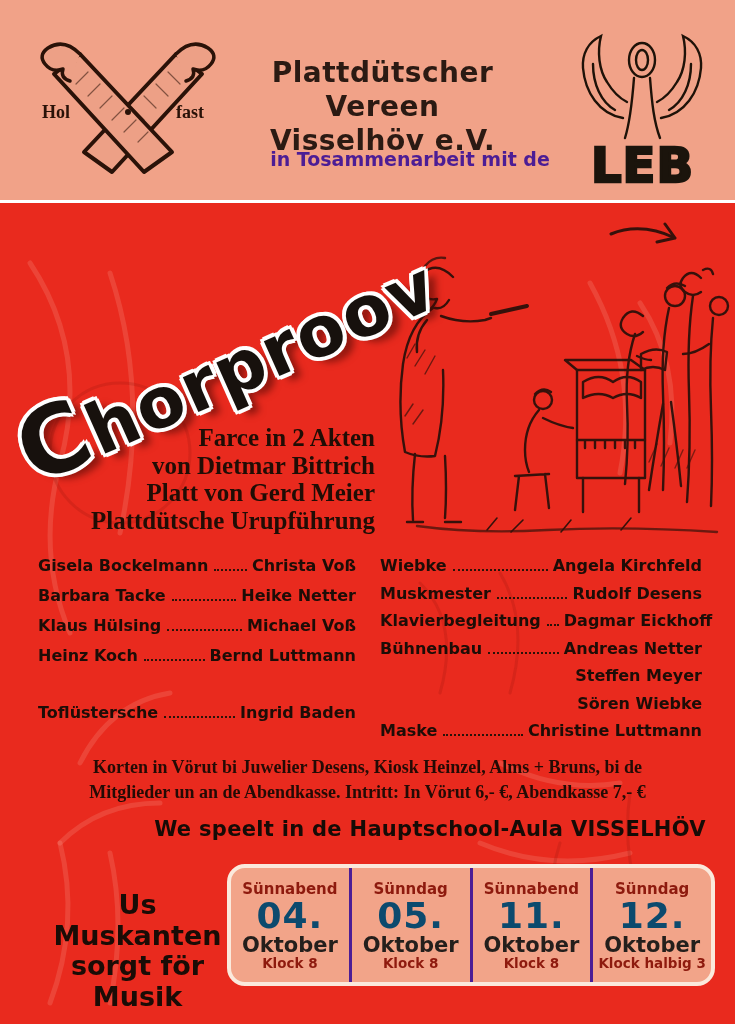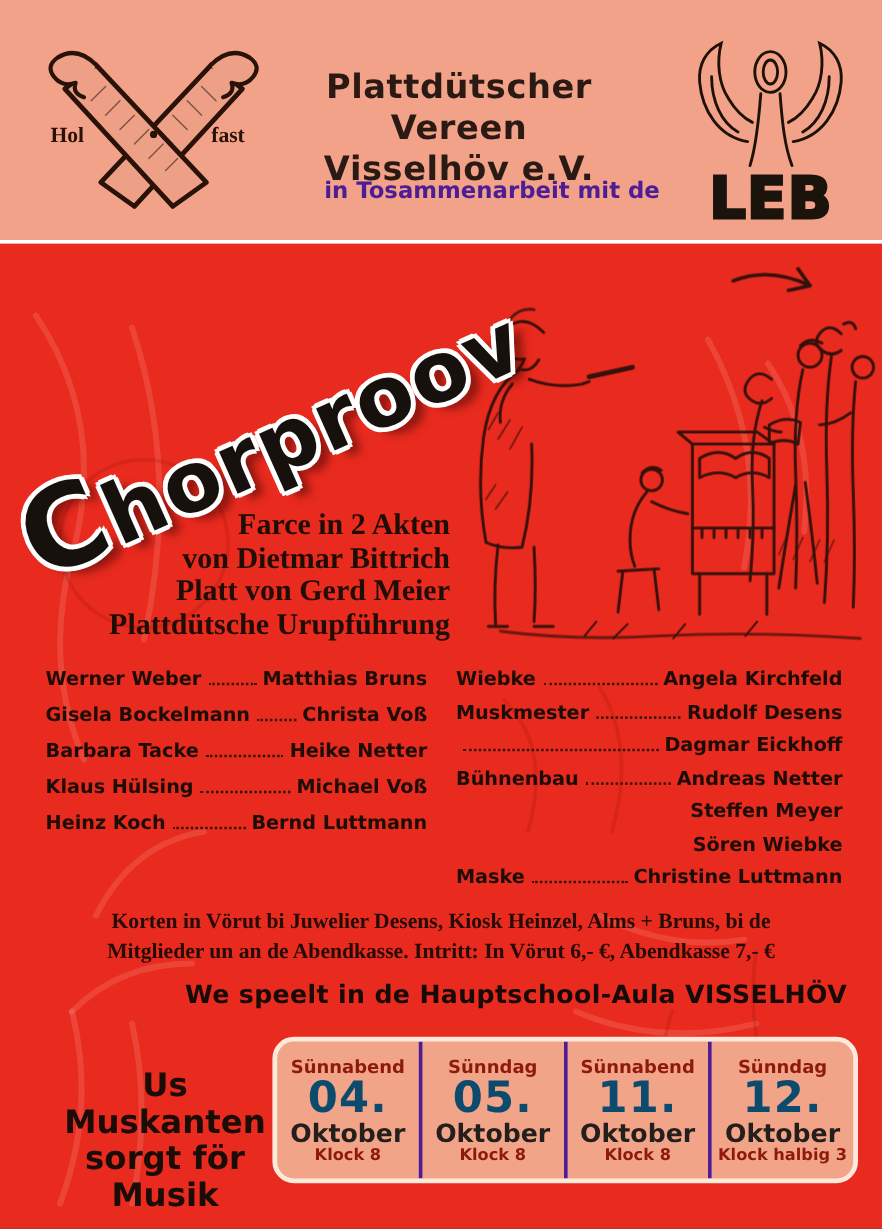--- a/index.html
+++ b/index.html
@@ -205,59 +205,60 @@
 
   <div class="subtitle">
     <div>Farce in 2 Akten</div>
     <div>von Dietmar Bittrich</div>
     <div>Platt von Gerd Meier</div>
     <div>Plattdütsche Urupführung</div>
   </div>
 
   <div class="cast-left">
     <div class="cast-row">
-      <span class="role">Werner Weber</span>
-      <span class="leader"></span>
-      <span class="cname">Matthias Bruns</span>
-    </div>
-    <div class="cast-row">
       <span class="role">Gisela Bockelmann</span>
       <span class="leader"></span>
       <span class="cname">Christa Voß</span>
     </div>
     <div class="cast-row">
       <span class="role">Barbara Tacke</span>
       <span class="leader"></span>
       <span class="cname">Heike Netter</span>
     </div>
     <div class="cast-row">
       <span class="role">Klaus Hülsing</span>
       <span class="leader"></span>
       <span class="cname">Michael Voß</span>
     </div>
     <div class="cast-row">
       <span class="role">Heinz Koch</span>
       <span class="leader"></span>
       <span class="cname">Bernd Luttmann</span>
     </div>
     <div class="spacer-row"></div>
+    <div class="cast-row">
+      <span class="role">Toflüstersche</span>
+      <span class="leader"></span>
+      <span class="cname">Ingrid Baden</span>
+    </div>
   </div>
 
   <div class="cast-right">
     <div class="cast-row">
       <span class="role">Wiebke</span>
       <span class="leader"></span>
       <span class="cname">Angela Kirchfeld</span>
     </div>
     <div class="cast-row">
       <span class="role">Muskmester</span>
       <span class="leader"></span>
       <span class="cname">Rudolf Desens</span>
     </div>
     <div class="cast-row">
+      <span class="role">Klavierbegleitung</span>
       <span class="leader"></span>
       <span class="cname">Dagmar Eickhoff</span>
     </div>
     <div class="cast-row">
       <span class="role">Bühnenbau</span>
       <span class="leader"></span>
       <span class="cname">Andreas Netter</span>
     </div>
     <div class="cast-row name-only">
       <span class="cname">Steffen Meyer</span>

